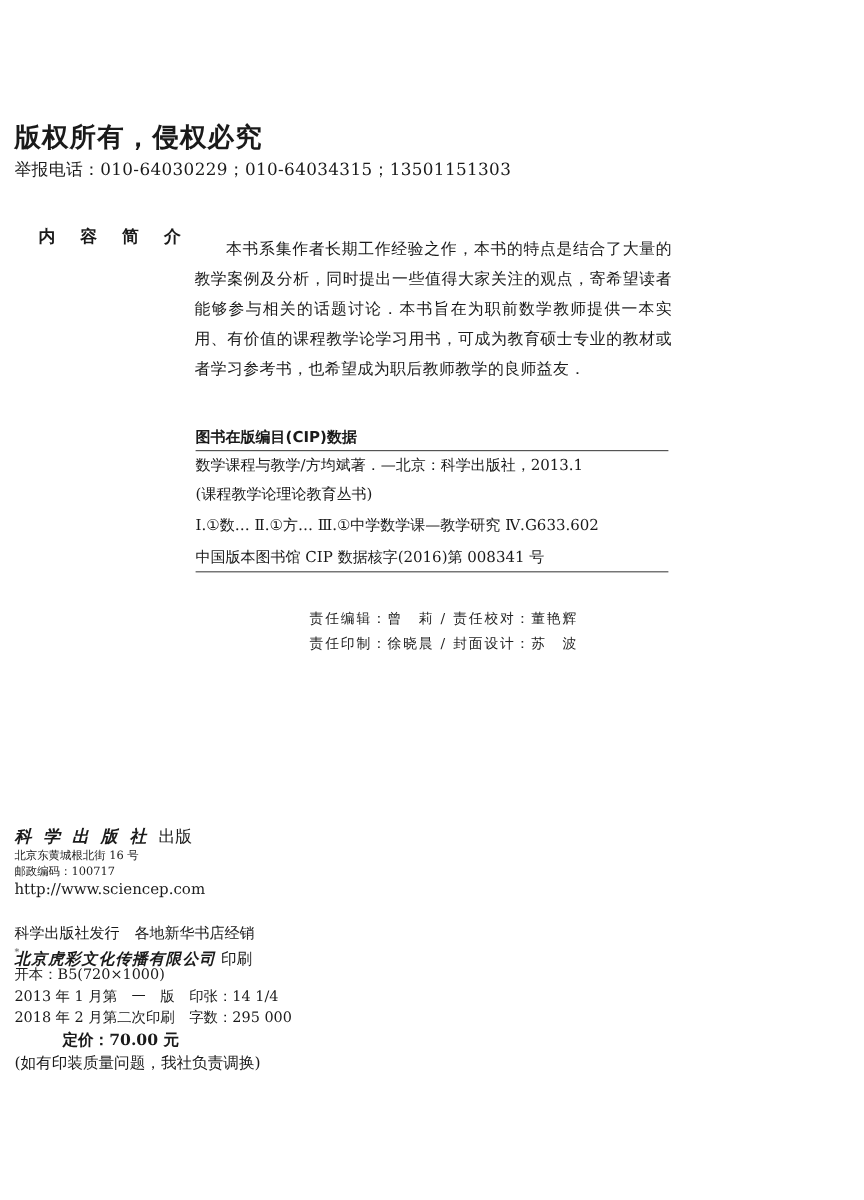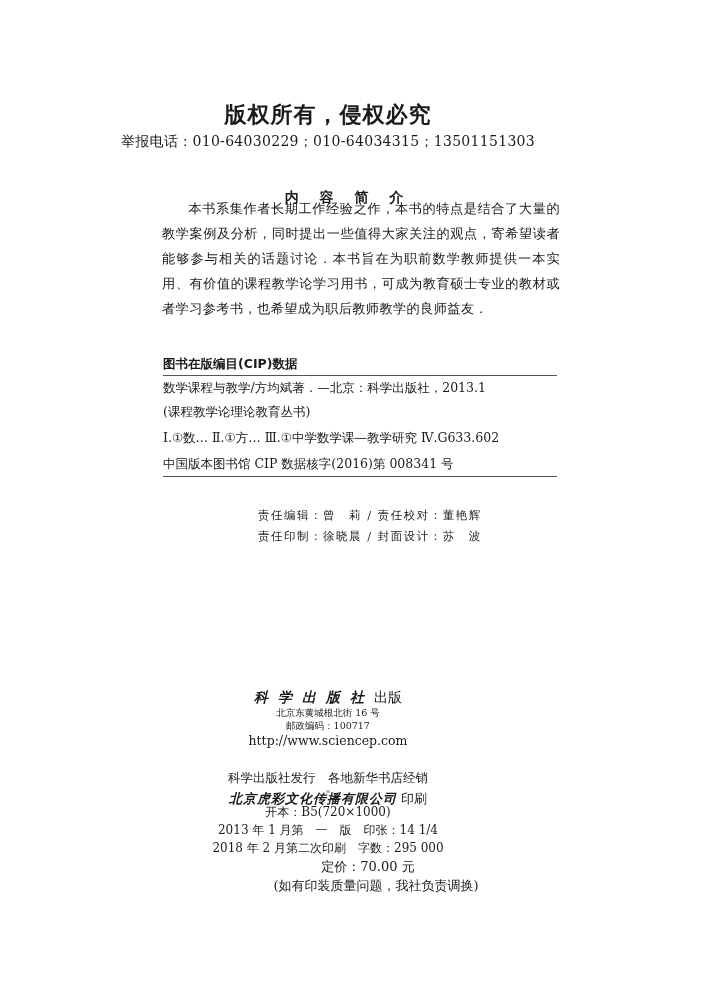--- a/index.html
+++ b/index.html
@@ -1,19 +1,19 @@
 <!DOCTYPE html>
 <html><head>
 <meta charset="utf-8">
 <style>
   html, body { margin: 0; padding: 0; background: #ffffff; }
   body { width: 720px; height: 1000px; position: relative; overflow: hidden;
          font-family: "DejaVu Serif", "Liberation Serif", serif; color: #1a1a1a; }
   .abs { position: absolute; }
-  .center { left: 0; width: 656px; text-align: center; }
+  .center { left: 12px; width: 656px; text-align: left; }
 
   #copyright-title { top: 100px; font-size: 22px; font-weight: bold; letter-spacing: 1px;
                      font-family: "DejaVu Sans", "Liberation Sans", sans-serif; }
   #report-phone { top: 133px; font-size: 14px; letter-spacing: 0.3px; }
 
   #summary-heading { top: 189px; font-size: 14px; font-weight: bold; letter-spacing: 8px;
                      font-family: "DejaVu Sans", "Liberation Sans", sans-serif; padding-left: 20px; }
   #summary-body { top: 196px; left: 162px; width: 398px; font-size: 13.2px; line-height: 25px;
                   text-align: justify; text-indent: 2em; letter-spacing: 0.4px; }
 
@@ -34,22 +34,22 @@
   #address { top: 707px; font-size: 9.5px; }
   #postcode { top: 720px; font-size: 9.5px; }
   #website { top: 733px; font-size: 12.5px; }
   #printer-line { top: 750px; font-size: 13px; margin-top: 40px; }
   #printer-name { font-weight: bold; font-style: italic; letter-spacing: 1px; }
   #distribution { top: 770px; font-size: 12.5px; }
   #separator-star { top: 789px; font-size: 8px; color: #555; }
   #format-line { top: 804px; font-size: 12px; }
   #edition-line { top: 822px; font-size: 12px; }
   #printing-line { top: 840px; font-size: 12px; }
-  #price-line { top: 858px; font-size: 13px; font-weight: normal; padding-left: 40px; }
-  #notice-line { top: 877px; font-size: 13px; margin-left: 48px; }
+  #price-line { top: 858px; font-size: 13px; font-weight: bold; padding-left: 40px; }
+  #notice-line { top: 877px; font-size: 13px; }
 </style>
 </head>
 <body>
 
 <div class="abs center" id="copyright-title">版权所有，侵权必究</div>
 <div class="abs center" id="report-phone">举报电话：010-64030229；010-64034315；13501151303</div>
 
 <div class="abs center" id="summary-heading">内 容 简 介</div>
 <div class="abs" id="summary-body">本书系集作者长期工作经验之作，本书的特点是结合了大量的教学案例及分析，同时提出一些值得大家关注的观点，寄希望读者能够参与相关的话题讨论．本书旨在为职前数学教师提供一本实用、有价值的课程教学论学习用书，可成为教育硕士专业的教材或者学习参考书，也希望成为职后教师教学的良师益友．</div>
 

